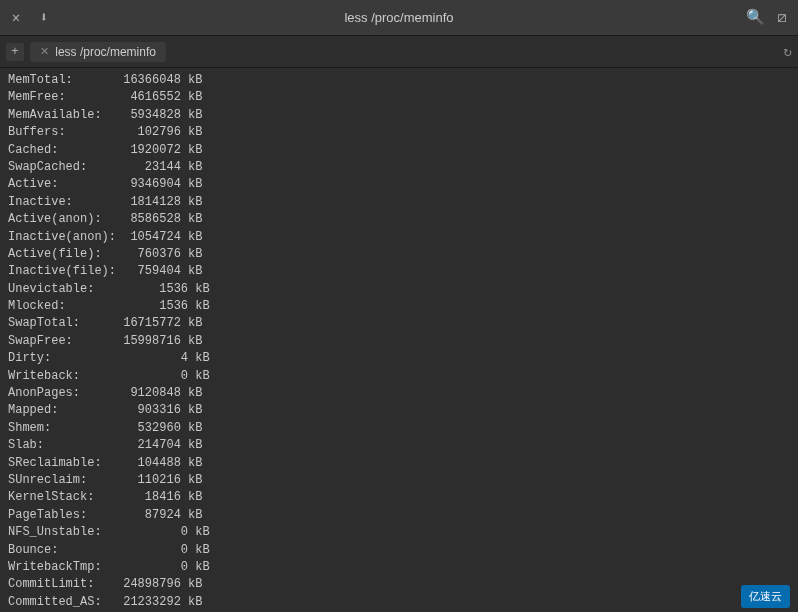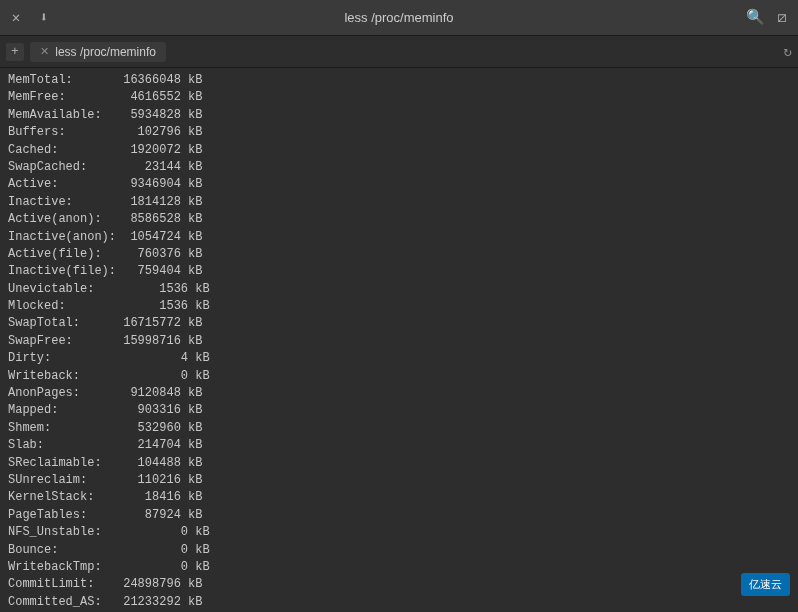--- a/index.html
+++ b/index.html
@@ -111,21 +111,21 @@
     .meminfo {
       color: #c8c8c8;
       font-size: 12px;
       line-height: 1.45;
       white-space: pre;
     }
 
     
     .watermark {
       position: fixed;
-      bottom: 16px;
+      bottom: 4px;
       right: 8px;
       background: rgba(0,120,200,0.85);
       color: white;
       font-family: sans-serif;
       font-size: 11px;
       padding: 4px 8px;
       border-radius: 3px;
       display: flex;
       align-items: center;
       gap: 4px;

